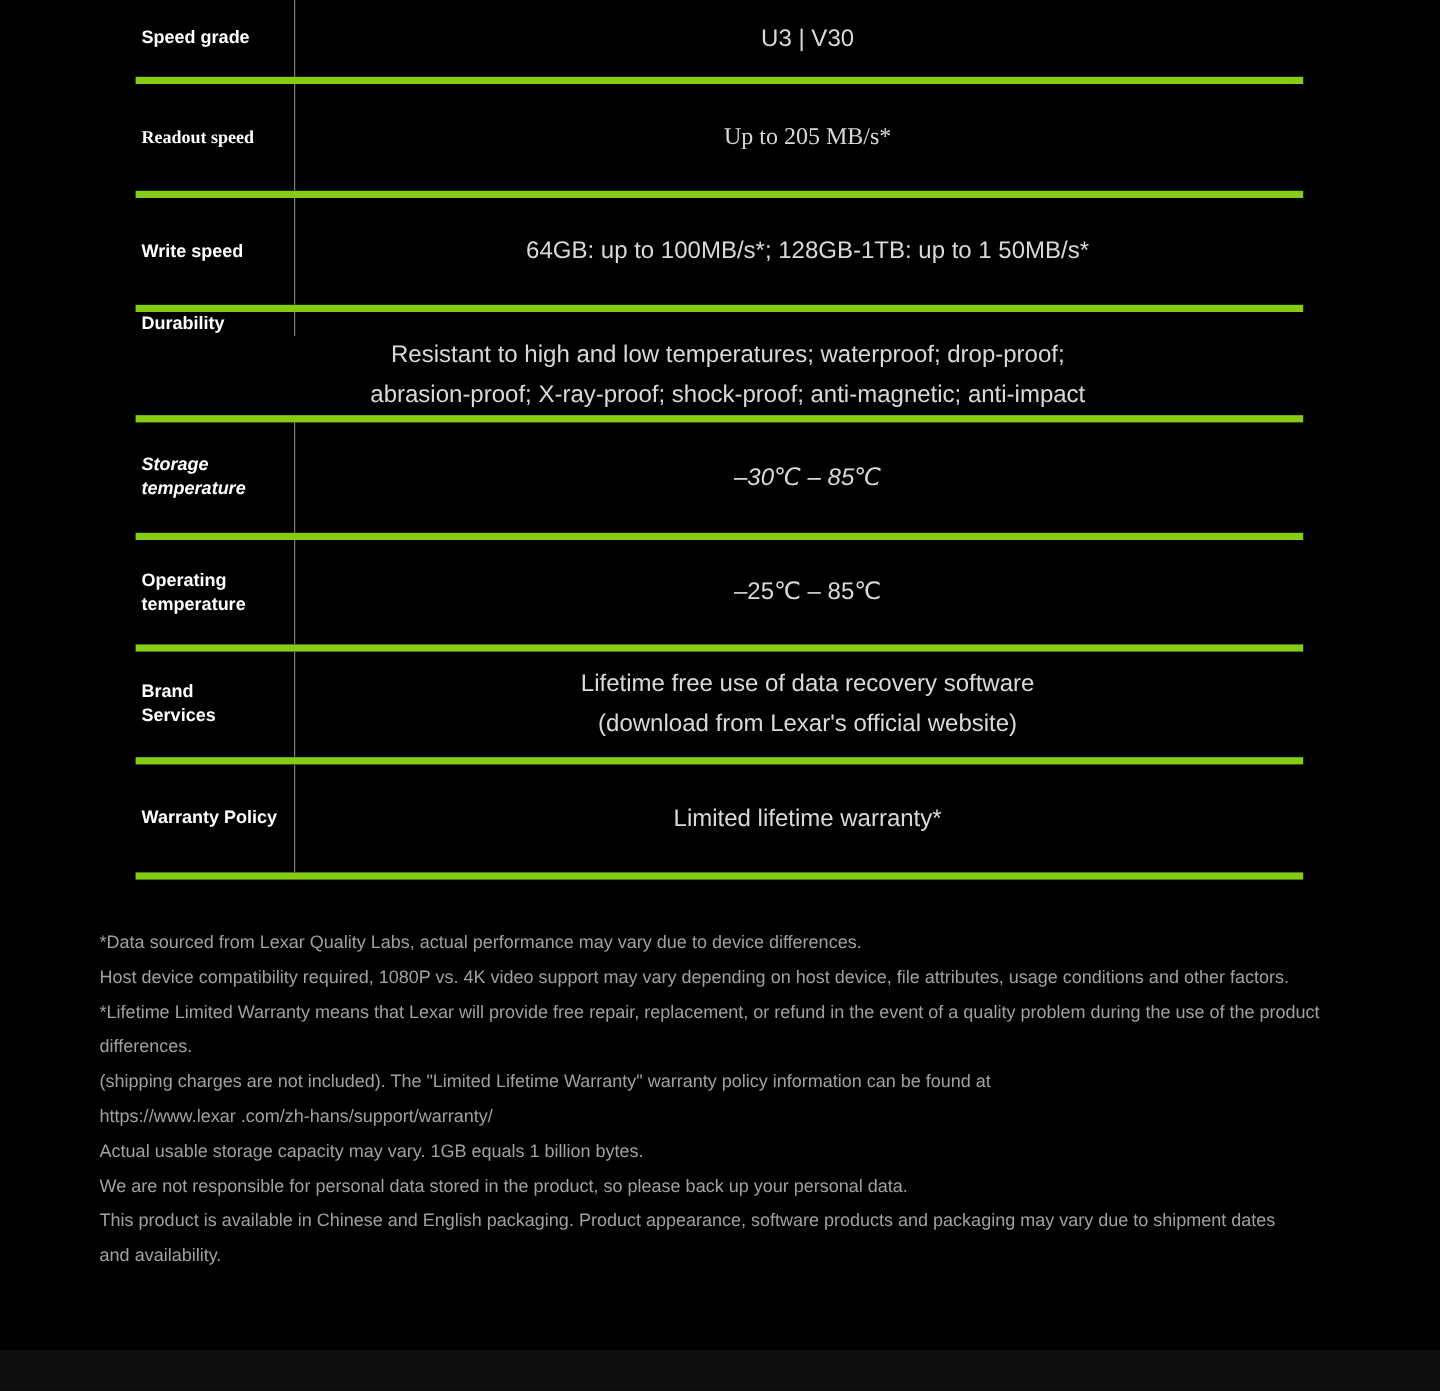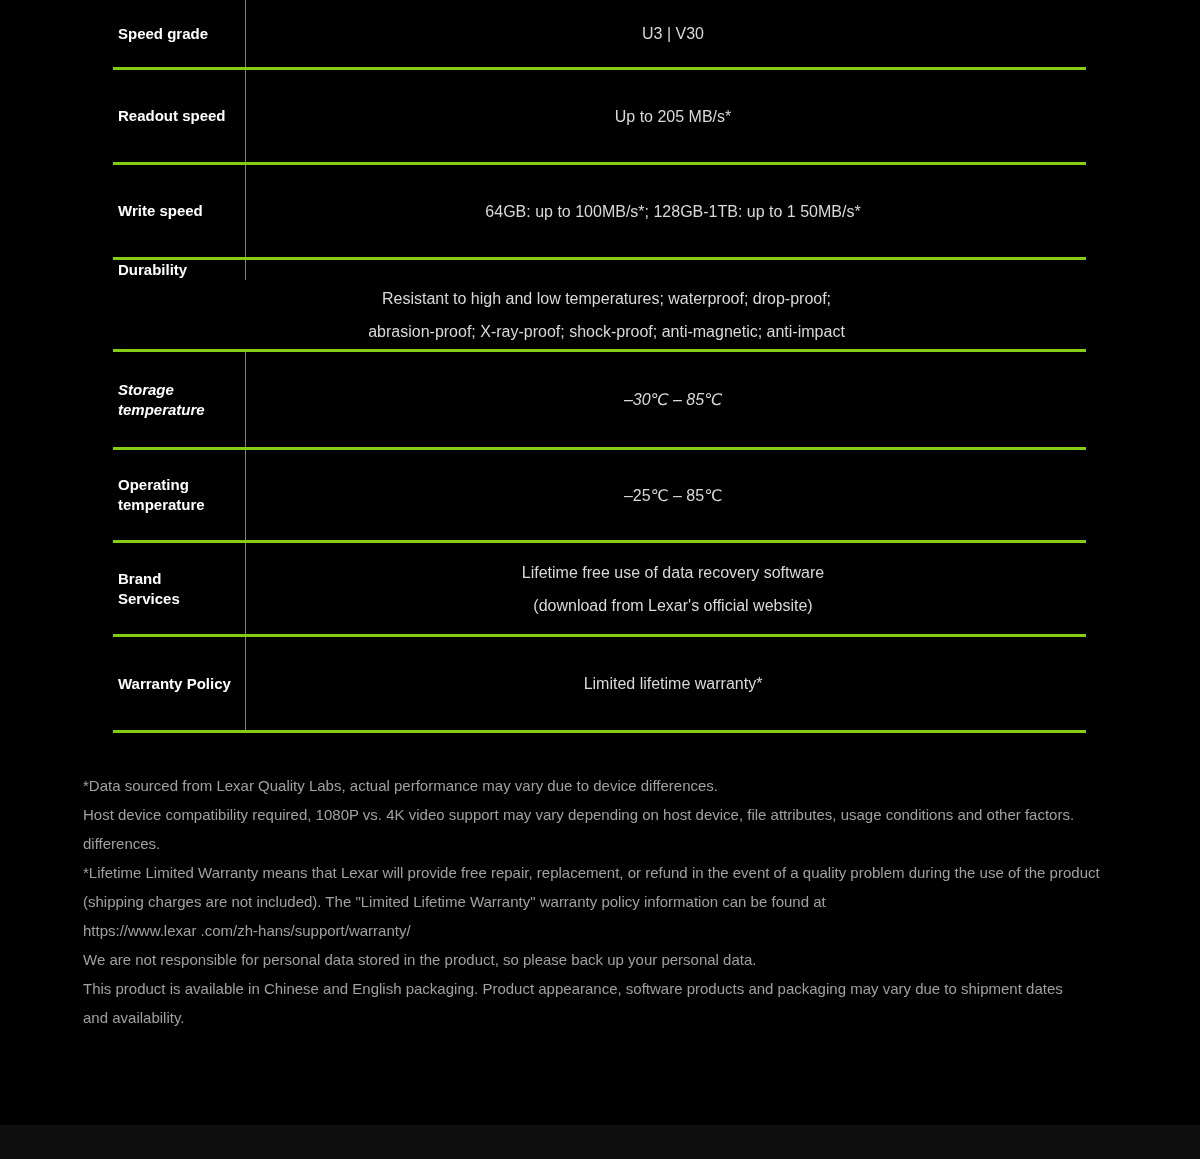--- a/index.html
+++ b/index.html
@@ -15,25 +15,25 @@
     font-family: "Liberation Sans", "DejaVu Sans", sans-serif;
   }
   .spec-table {
     position: absolute;
     left: 113px;
     top: 0;
     width: 973px;
   }
   .spec-row {
     display: flex;
-    border-bottom: 3px solid #84cc16;
+    border-bottom: 6px solid #84cc16;
     box-sizing: border-box;
   }
   .spec-row:nth-child(1) { height: 70px; }
-  .spec-row:nth-child(2) { height: 95px; }
+  .spec-row:nth-child(2) { height: 95px; font-family: Liberation Serif, serif; }
   .spec-row:nth-child(3) { height: 95px; }
   .spec-row:nth-child(4) { height: 92px; flex-direction: column; }
   .spec-row:nth-child(5) { height: 98px; font-style: italic; }
   .spec-row:nth-child(6) { height: 93px; }
   .spec-row:nth-child(7) { height: 94px; }
   .spec-row:nth-child(8) { height: 96px; }
   .spec-label {
     width: 133px;
     box-sizing: border-box;
     border-right: 1px solid #7e7e7e;
@@ -46,21 +46,21 @@
     line-height: 20px;
     white-space: pre-line;
   }
   .spec-value {
     flex: 1;
     display: flex;
     align-items: center;
     justify-content: center;
     text-align: center;
     color: #d9d9d9;
-    font-size: 16px;
+    font-size: 20px;
     line-height: 33px;
     white-space: pre-line;
     padding-left: 14px;
   }
   .footnotes {
     position: absolute;
     left: 83px;
     top: 771px;
     color: #a0a0a0;
     font-size: 15px;
@@ -118,22 +118,23 @@
   </div>
   <div class="spec-row">
     <div class="spec-label">Warranty Policy</div>
     <div class="spec-value">Limited lifetime warranty*</div>
   </div>
 </div>
 
 <div class="footnotes">
   <div class="footnote-line">*Data sourced from Lexar Quality Labs, actual performance may vary due to device differences.</div>
   <div class="footnote-line">Host device compatibility required, 1080P vs. 4K video support may vary depending on host device, file attributes, usage conditions and other factors.</div>
+  <div class="footnote-line">*Lifetime Limited Warranty means that Lexar will provide free repair, replacement, or refund in the event of a quality problem during the use of the product</div>
   <div class="footnote-line">differences.</div>
-  <div class="footnote-line">*Lifetime Limited Warranty means that Lexar will provide free repair, replacement, or refund in the event of a quality problem during the use of the product</div>
   <div class="footnote-line">(shipping charges are not included). The "Limited Lifetime Warranty" warranty policy information can be found at</div>
   <div class="footnote-line">https://www.lexar .com/zh-hans/support/warranty/</div>
+  <div class="footnote-line">Actual usable storage capacity may vary. 1GB equals 1 billion bytes.</div>
   <div class="footnote-line">We are not responsible for personal data stored in the product, so please back up your personal data.</div>
   <div class="footnote-line">This product is available in Chinese and English packaging. Product appearance, software products and packaging may vary due to shipment dates</div>
   <div class="footnote-line">and availability.</div>
 </div>
 
 <div class="bottom-bar"></div>
 
 </body></html>

